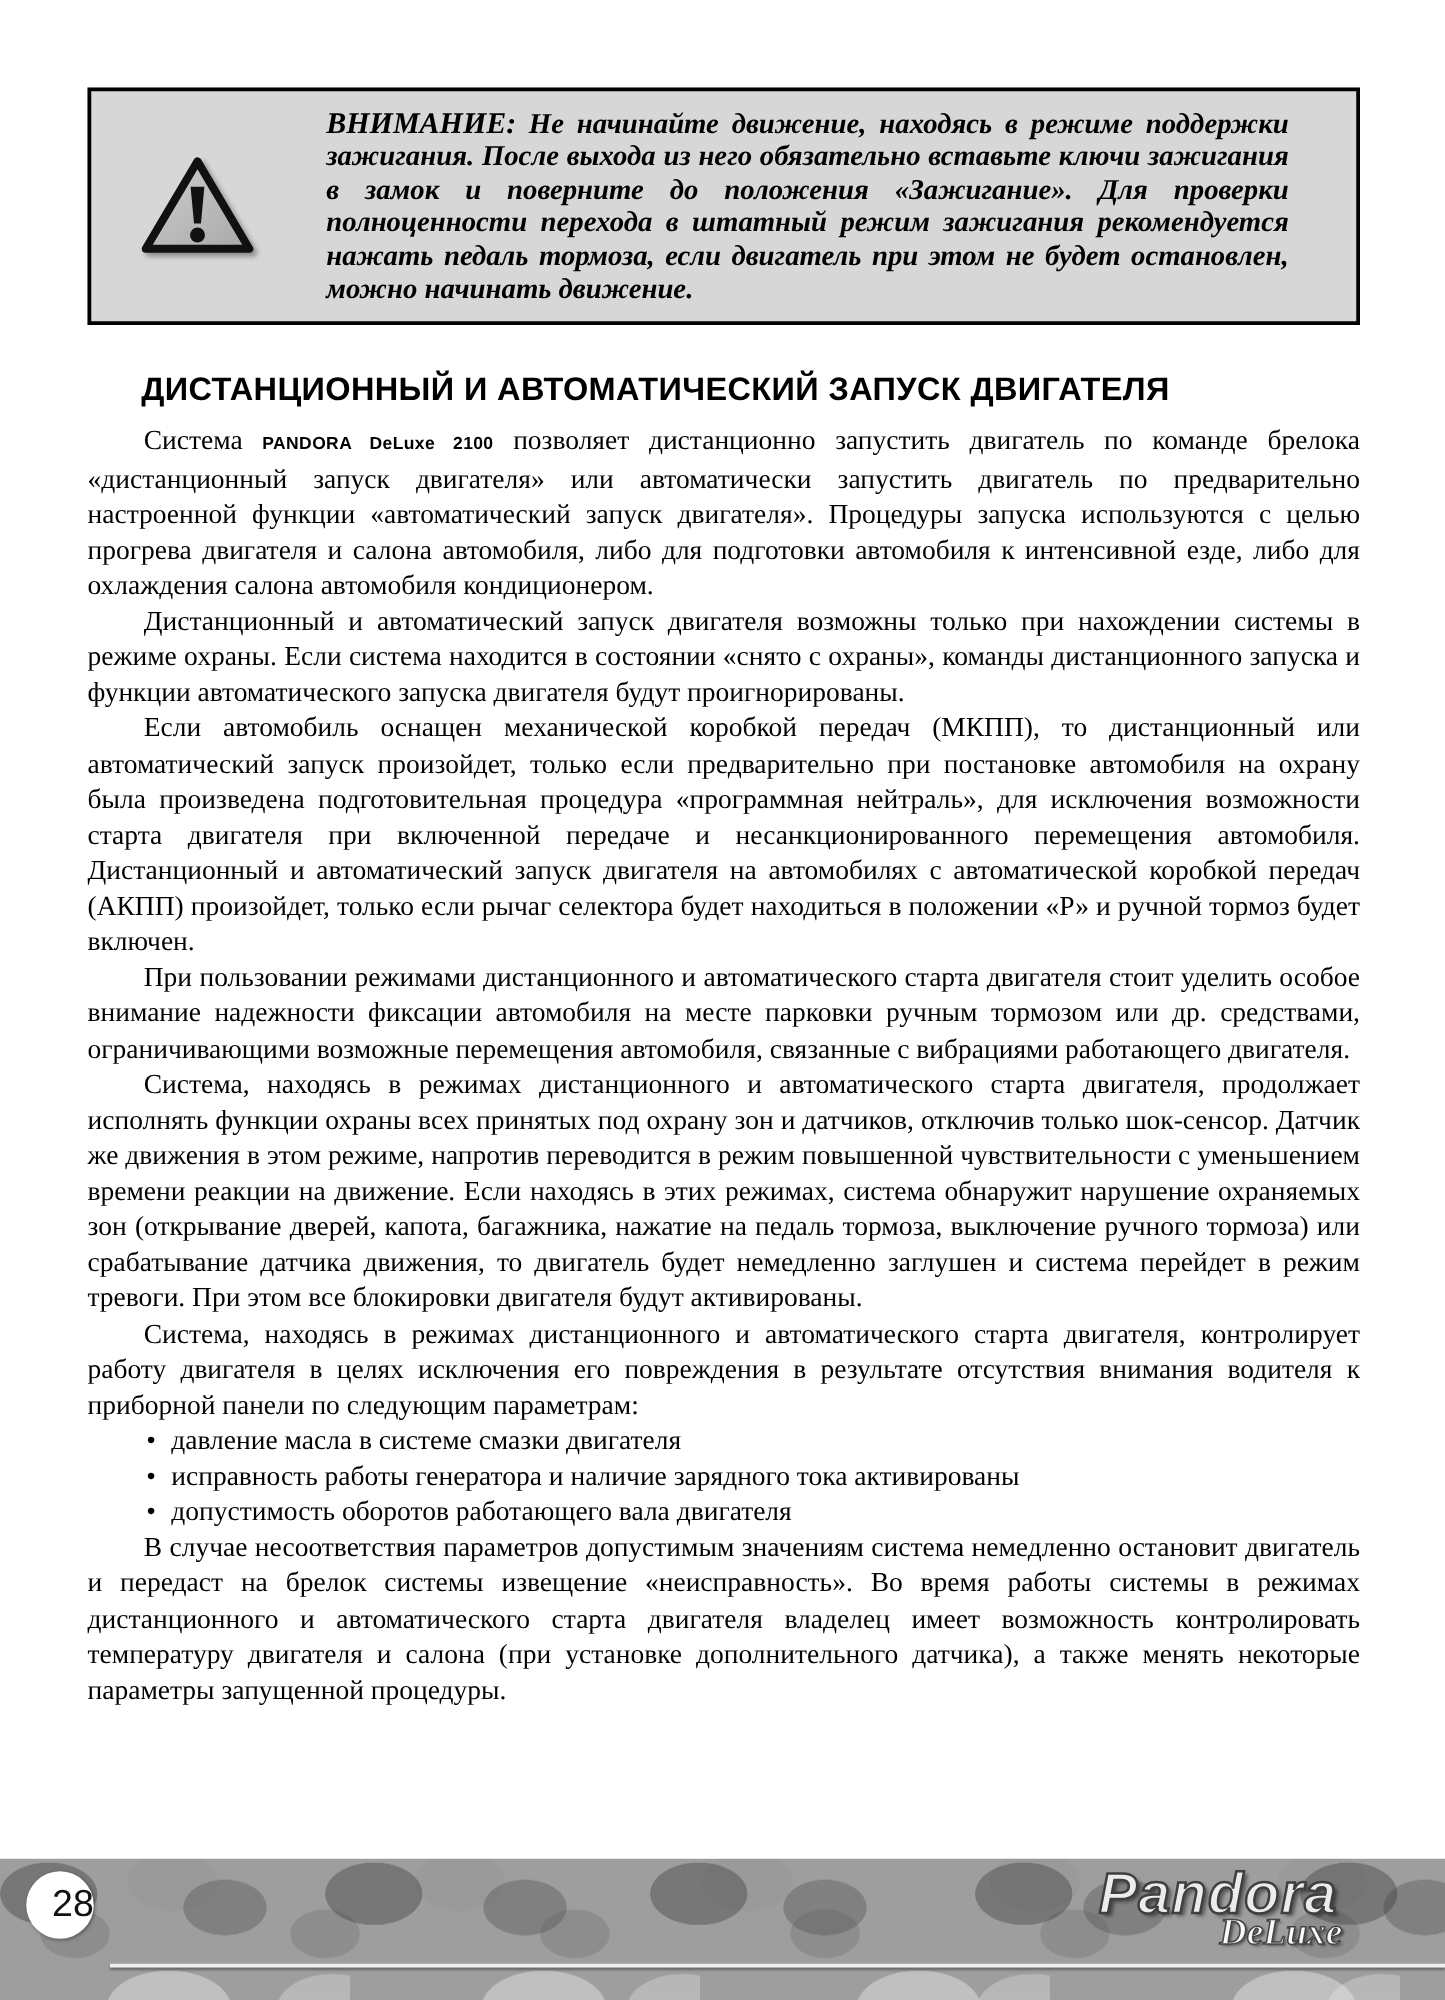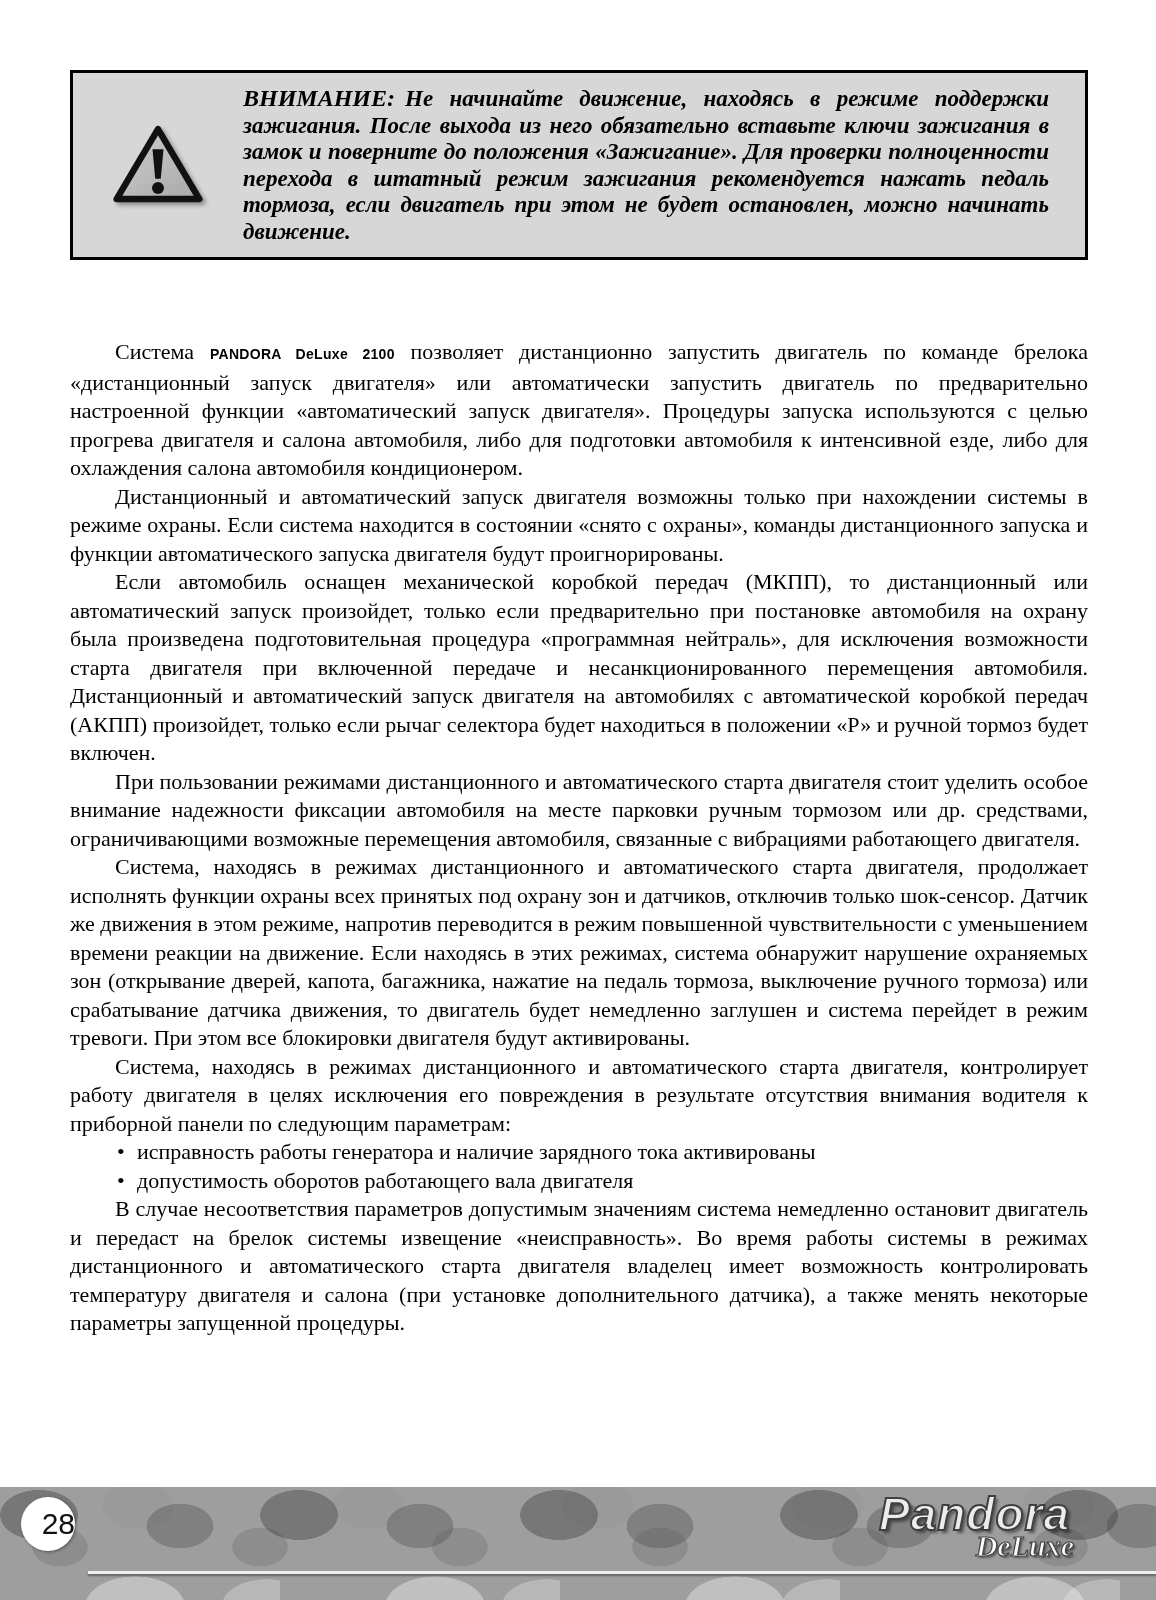--- a/index.html
+++ b/index.html
@@ -21,21 +21,21 @@
     display:flex;align-items:center;
   }
   .warning-icon-wrap{
     flex:0 0 170px;
     display:flex;justify-content:center;align-items:center;
   }
   .warning-icon-wrap svg{
     filter:drop-shadow(3px 3px 2px rgba(0,0,0,.35));
   }
   .warning-text{
-    flex:1;margin:0;padding-right:36px;
+    flex:1;margin:18px;padding-right:36px;
     font-family:"Liberation Serif",serif;
     font-weight:bold;font-style:italic;
     font-size:23px;line-height:26.5px;
     text-align:justify;
   }
   .warning-label{
     font-size:24px;
     margin-right:10px;
   }
 
@@ -123,30 +123,32 @@
           </linearGradient>
         </defs>
         <path d="M50 6 L95 82 L5 82 Z" fill="url(#triFill)" stroke="#111" stroke-width="7" stroke-linejoin="round"></path>
         <path d="M44 28 L56 28 L53 60 L47 60 Z" fill="#111"></path>
         <circle cx="50" cy="70" r="6.5" fill="#111"></circle>
       </svg>
     </div>
     <p class="warning-text"><span class="warning-label">ВНИМАНИЕ:</span><span>Не начинайте движение, находясь в режиме поддержки зажигания. После выхода из него обязательно вставьте ключи зажигания в замок и поверните до положения «Зажигание». Для проверки полноценности перехода в штатный режим зажигания рекомендуется нажать педаль тормоза, если двигатель при этом не будет остановлен, можно начинать движение.</span></p>
   </div>
 
+  <h1 class="section-title">ДИСТАНЦИОННЫЙ И АВТОМАТИЧЕСКИЙ ЗАПУСК ДВИГАТЕЛЯ</h1>
 
   <div class="body-text">
     <p class="para"><span>Система </span><span class="brand">PANDORA DeLuxe 2100</span><span> позволяет дистанционно запустить двигатель по команде брелока «дистанционный запуск двигателя» или автоматически запустить двигатель по предварительно настроенной функции «автоматический запуск двигателя». Процедуры запуска используются с целью прогрева двигателя и салона автомобиля, либо для подготовки автомобиля к интенсивной езде, либо для охлаждения салона автомобиля кондиционером.</span></p>
     <p class="para">Дистанционный и автоматический запуск двигателя возможны только при нахождении системы в режиме охраны. Если система находится в состоянии «снято с охраны», команды дистанционного запуска и функции автоматического запуска двигателя будут проигнорированы.</p>
     <p class="para">Если автомобиль оснащен механической коробкой передач (МКПП), то дистанционный  или автоматический запуск произойдет, только если предварительно при постановке автомобиля на охрану была произведена подготовительная процедура «программная нейтраль», для исключения возможности старта двигателя при включенной передаче и несанкционированного перемещения автомобиля. Дистанционный и автоматический запуск двигателя на автомобилях с автоматической коробкой передач (АКПП) произойдет, только если рычаг селектора будет находиться в положении «Р» и ручной тормоз будет включен.</p>
     <p class="para">При пользовании режимами дистанционного и автоматического старта двигателя стоит уделить особое внимание надежности фиксации автомобиля на месте парковки ручным тормозом или др. средствами, ограничивающими возможные перемещения автомобиля, связанные с вибрациями работающего двигателя.</p>
     <p class="para">Система, находясь в режимах дистанционного и автоматического старта двигателя, продолжает исполнять функции охраны всех принятых под охрану зон и датчиков, отключив только шок-сенсор. Датчик же движения в этом режиме, напротив переводится в режим повышенной чувствительности с уменьшением времени реакции на движение. Если находясь в этих режимах, система обнаружит нарушение охраняемых зон (открывание дверей, капота, багажника, нажатие на педаль тормоза, выключение ручного тормоза) или срабатывание датчика движения, то двигатель будет немедленно заглушен и система перейдет в режим тревоги. При этом все блокировки двигателя будут активированы.</p>
     <p class="para">Система, находясь в режимах дистанционного и автоматического старта двигателя, контролирует работу двигателя в целях исключения его повреждения в результате отсутствия внимания водителя к приборной панели по следующим параметрам:</p>
 
     <ul class="bullet-list">
+      <li><span class="bullet-dot">•</span><span>давление масла в системе смазки двигателя</span></li>
       <li><span class="bullet-dot">•</span><span>исправность работы генератора и наличие зарядного тока активированы</span></li>
       <li><span class="bullet-dot">•</span><span>допустимость оборотов работающего вала двигателя</span></li>
     </ul>
 
     <p class="para">В случае несоответствия параметров допустимым значениям система немедленно остановит двигатель и передаст на брелок системы извещение «неисправность». Во время работы системы в режимах дистанционного и автоматического старта двигателя владелец имеет возможность контролировать температуру двигателя и салона (при установке дополнительного датчика), а также менять некоторые параметры запущенной процедуры.</p>
   </div>
 
   <div class="footer">
     <div class="page-badge">
         <span>28</span>

